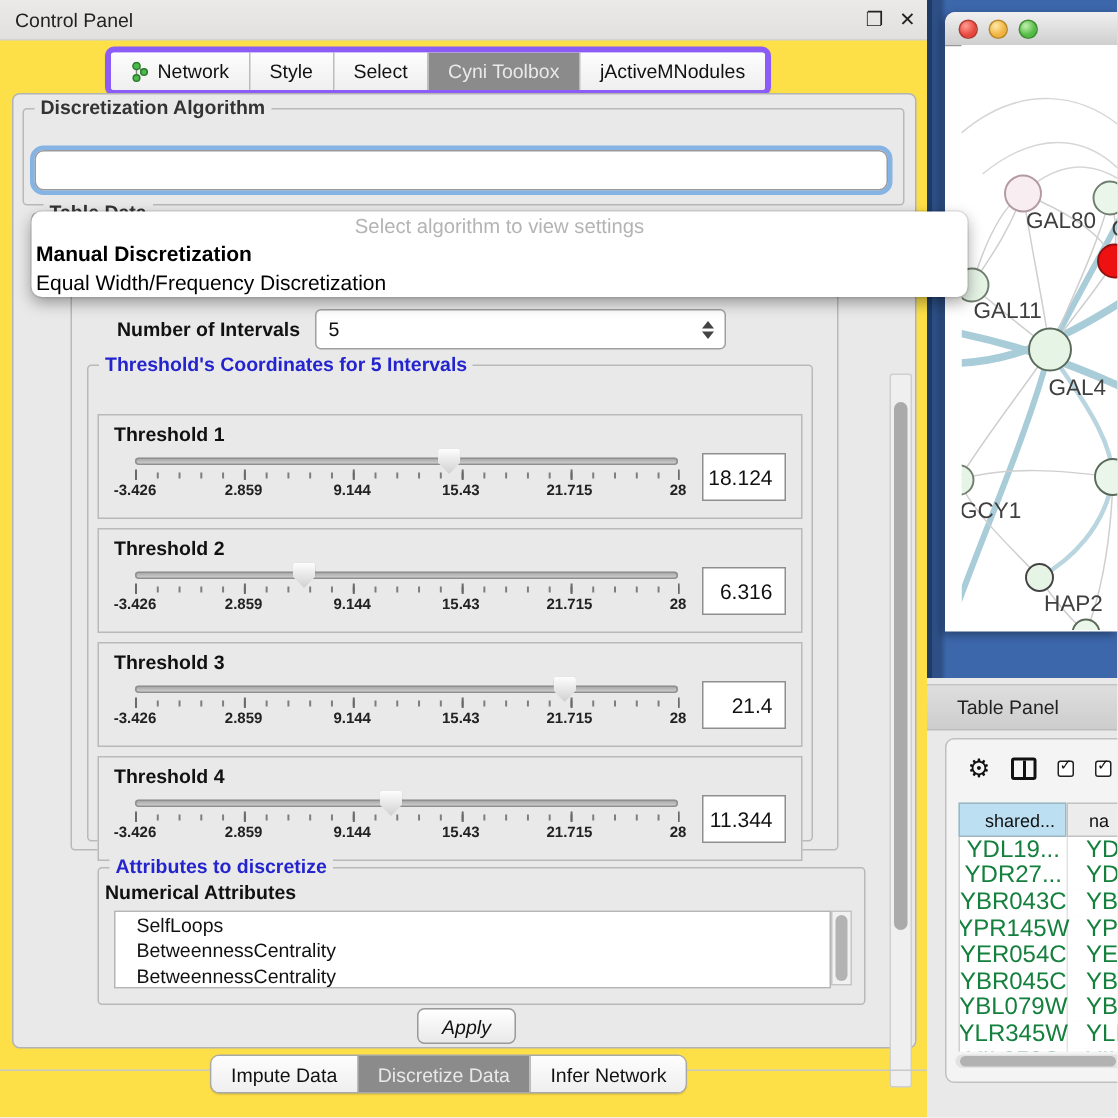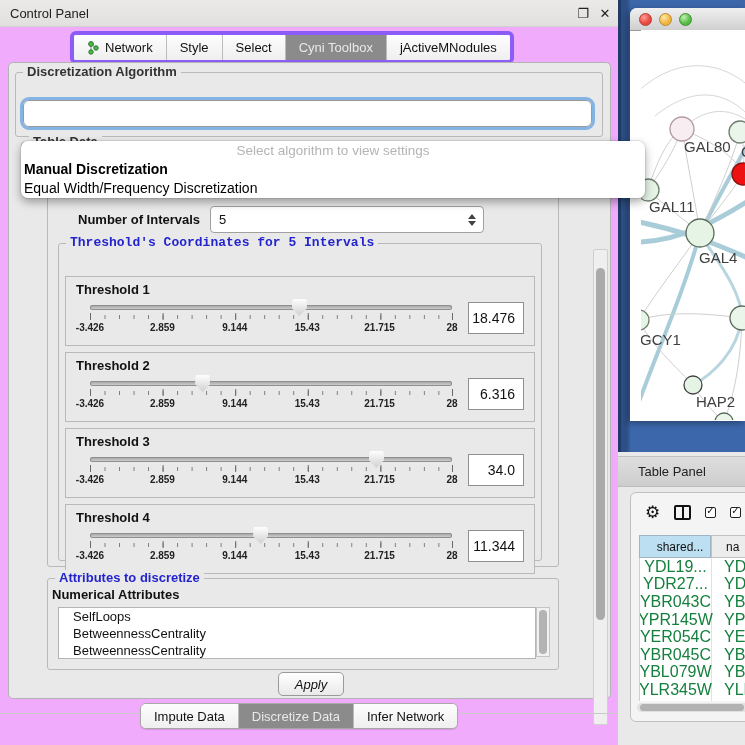--- a/index.html
+++ b/index.html
@@ -1,20 +1,20 @@
 <!DOCTYPE html>
 <html><head>
 <meta charset="utf-8">
 <style>
   html,body{margin:0;padding:0;}
   #app{position:relative;width:745px;height:745px;overflow:hidden;
        background:#e9e9e9;font-family:"Liberation Sans","DejaVu Sans",sans-serif;
        -webkit-font-smoothing:antialiased;color:#111;}
   
-  #control-panel{position:absolute;left:0;top:0;width:618px;height:745px;background:#f0abfc;}
+  #control-panel{position:absolute;left:0;top:0;width:618px;height:745px;background:#fde047;}
   #cp-titlebar{position:absolute;left:0;top:0;right:0;height:26px;background:linear-gradient(#eceae8,#e2e0de);
     border-bottom:1px solid #d2d2d2;display:flex;align-items:center;}
   #cp-title{font-size:13px;color:#222;padding-left:10px;flex:1;}
   .tb-btn{width:18px;height:18px;display:flex;align-items:center;justify-content:center;
     font-size:13px;color:#222;cursor:default;margin-right:4px;}
   
   #top-tabs{position:absolute;left:70px;top:31px;height:25px;display:flex;border:4px solid #8b5cf6;
     border-radius:6px;overflow:hidden;background:#f7f7f7;box-shadow:0 1px 1px rgba(0,0,0,.12);}
   .tab{display:flex;align-items:center;gap:5px;padding:0 13px;font-size:13px;color:#111;
     background:linear-gradient(#fdfdfd,#efefef);border-left:1px solid #bcbcbc;cursor:default;white-space:nowrap;}
@@ -196,41 +196,41 @@
         <div style="position:absolute;left:30px;top:19px;font-size:13px;font-weight:bold;">Number of Intervals</div>
         <div class="combo" style="position:absolute;left:162px;top:13px;width:272px;height:25px;">
           <span class="combo-text">5</span>
           <span class="stepper">
               <i class="up"></i>
               <i class="dn"></i>
             </span>
         </div>
 
         <div class="group" style="left:10px;top:50px;width:482px;height:316px;">
-          <span class="group-label gl-blue" style="color: rgb(36, 36, 207); font-family: Liberation Mono, monospace;">Threshold's Coordinates for 5 Intervals</span>
+          <span class="group-label gl-blue" style="color: rgb(36, 36, 207);">Threshold's Coordinates for 5 Intervals</span>
           <div id="thresholds">
               <div class="threshold-block">
                 <div class="t-label">Threshold 1</div>
                 <div class="t-row">
                   <div class="slider">
                     <div class="track"></div>
                     <div class="thumb" style="left: calc(57.72% - 7px);"></div>
                     <div class="ticks-minor"></div>
                     <div class="ticks-major"></div>
                     <div class="tick-end"></div>
                     <div class="scale-labels">
                       <span style="left: 0%;">-3.426</span>
                       <span style="left: 20%;">2.859</span>
                       <span style="left: 40%;">9.144</span>
                       <span style="left: 60%;">15.43</span>
                       <span style="left: 80%;">21.715</span>
                       <span style="left: 100%;">28</span>
                     </div>
                   </div>
-                  <div class="value-box">18.476</div>
+                  <div class="value-box">18.124</div>
                 </div>
               </div>
               <div class="threshold-block">
                 <div class="t-label">Threshold 2</div>
                 <div class="t-row">
                   <div class="slider">
                     <div class="track"></div>
                     <div class="thumb" style="left: calc(31% - 7px);"></div>
                     <div class="ticks-minor"></div>
                     <div class="ticks-major"></div>
@@ -258,21 +258,21 @@
                     <div class="tick-end"></div>
                     <div class="scale-labels">
                       <span style="left: 0%;">-3.426</span>
                       <span style="left: 20%;">2.859</span>
                       <span style="left: 40%;">9.144</span>
                       <span style="left: 60%;">15.43</span>
                       <span style="left: 80%;">21.715</span>
                       <span style="left: 100%;">28</span>
                     </div>
                   </div>
-                  <div class="value-box">34.0</div>
+                  <div class="value-box">21.4</div>
                 </div>
               </div>
               <div class="threshold-block">
                 <div class="t-label">Threshold 4</div>
                 <div class="t-row">
                   <div class="slider">
                     <div class="track"></div>
                     <div class="thumb" style="left: calc(47% - 7px);"></div>
                     <div class="ticks-minor"></div>
                     <div class="ticks-major"></div>
@@ -286,21 +286,21 @@
                       <span style="left: 100%;">28</span>
                     </div>
                   </div>
                   <div class="value-box">11.344</div>
                 </div>
               </div>
             </div>
         </div>
       </div>
 
-      <div class="group" style="left:38px;top:515px;width:510px;height:90px;">
+      <div class="group" style="left:56px;top:515px;width:510px;height:90px;">
         <span class="group-label gl-blue" style="color: rgb(36, 36, 207);">Attributes to discretize</span>
         <div id="attr-subtitle">Numerical Attributes</div>
         <div id="attr-list">
             <div class="attr-item">SelfLoops</div>
             <div class="attr-item">BetweennessCentrality</div>
             <div class="attr-item">BetweennessCentrality</div>
           </div>
         <div id="attr-scroll">
           <div class="sb-thumb"></div>
         </div>

